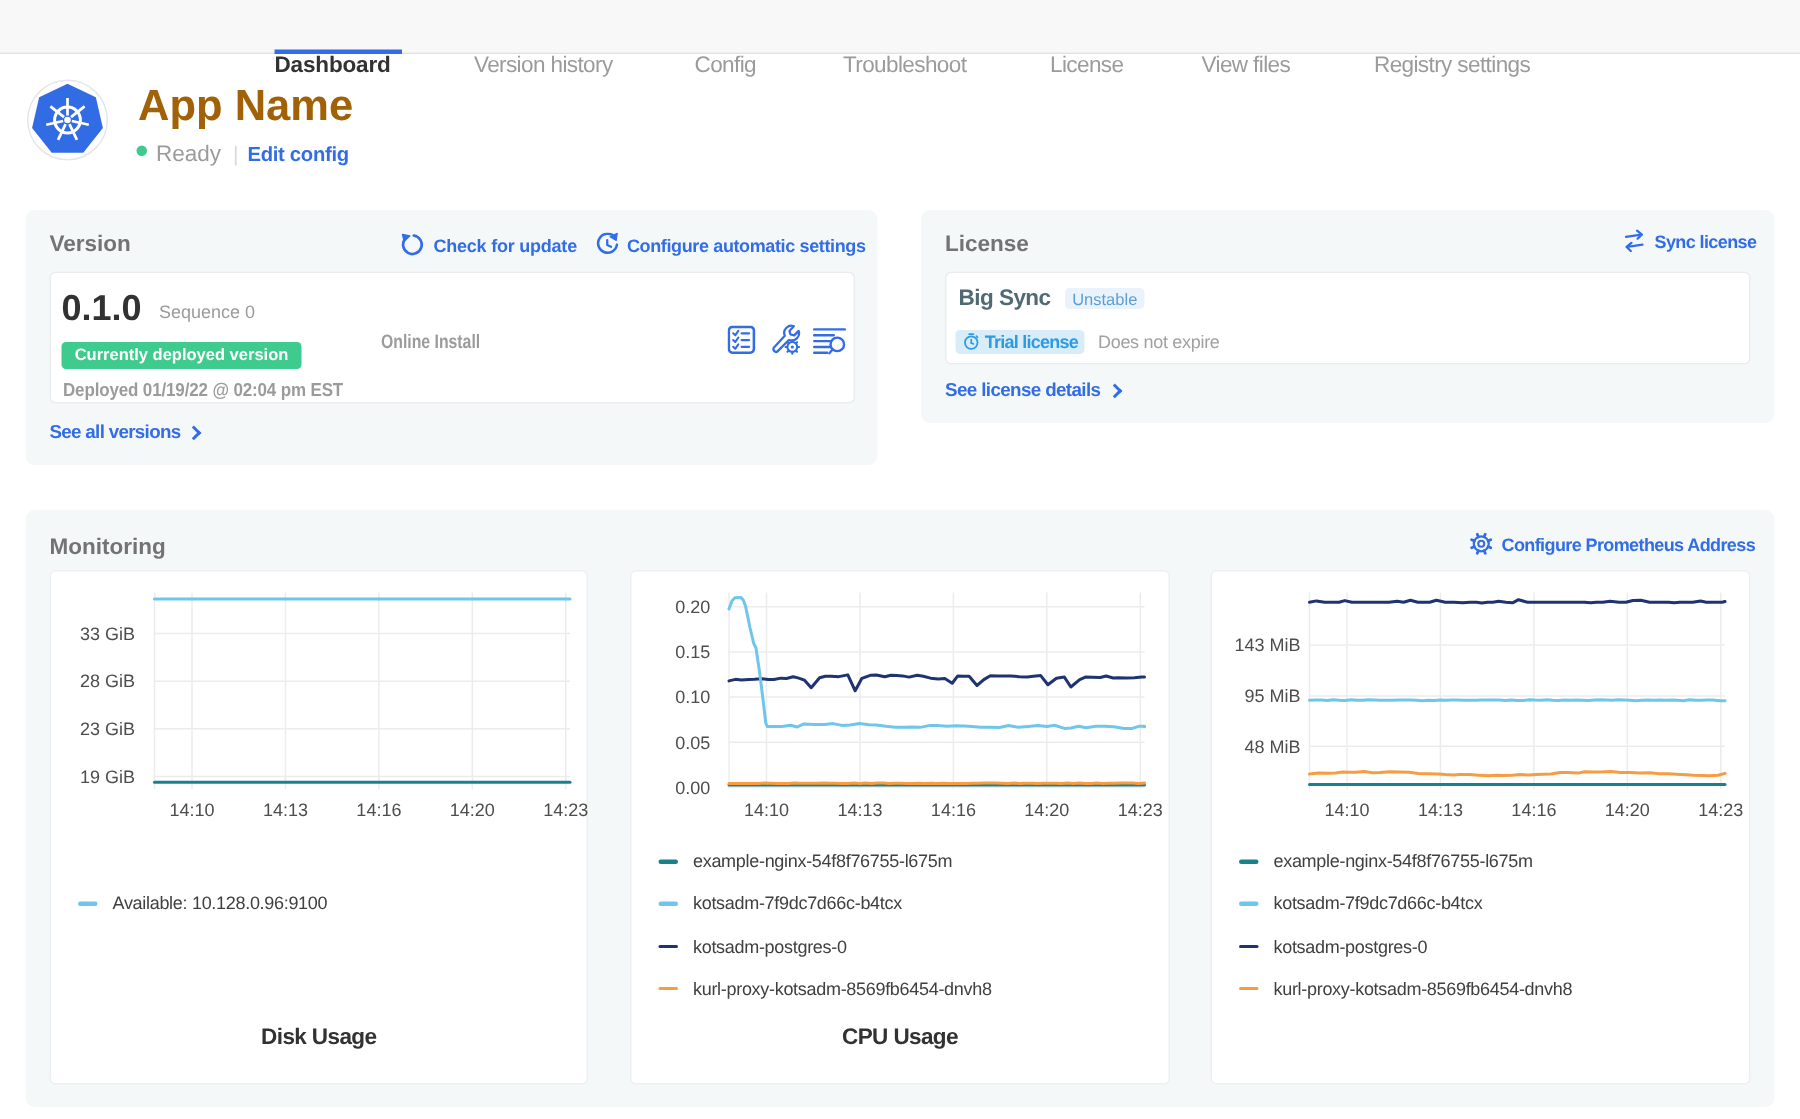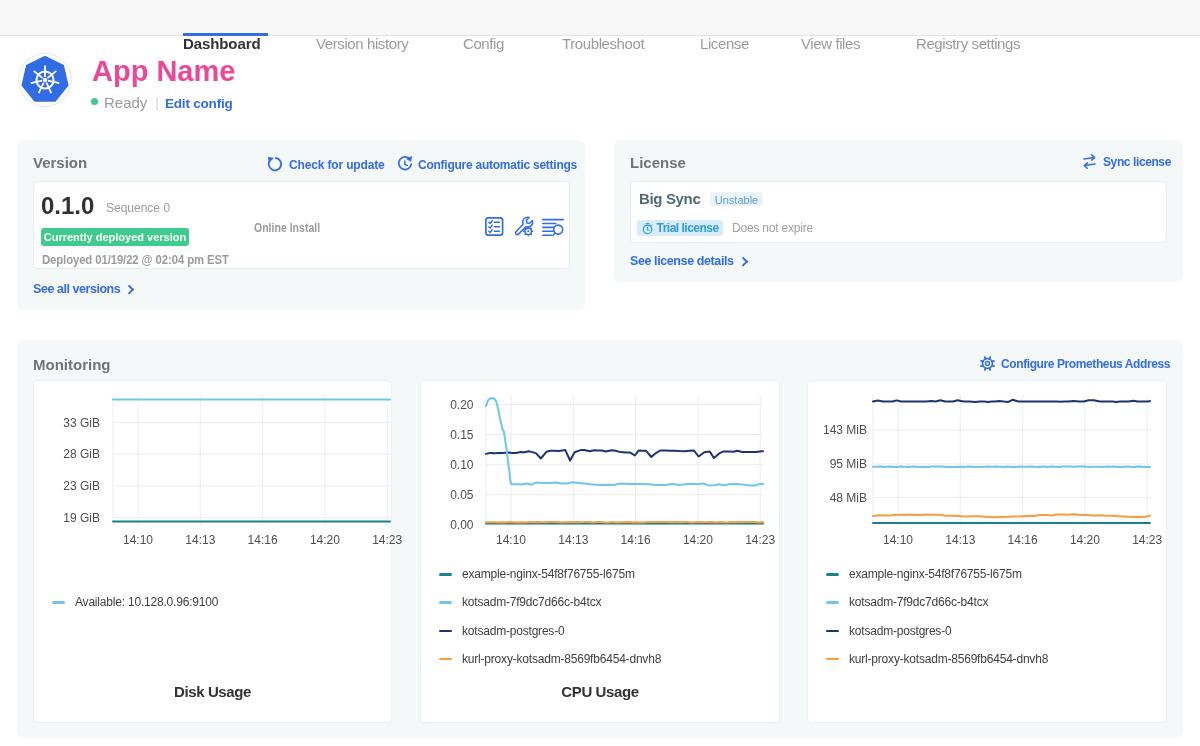--- a/index.html
+++ b/index.html
@@ -40,38 +40,38 @@
 <circle cx="26" cy="26" r="2.2" fill="#fff"></circle>
 <line x1="26.0" y1="23.0" x2="26.0" y2="11.4" stroke="#fff" stroke-width="1.8"></line>
       <line x1="28.3" y1="24.1" x2="37.4" y2="16.9" stroke="#fff" stroke-width="1.8"></line>
       <line x1="28.9" y1="26.7" x2="40.2" y2="29.2" stroke="#fff" stroke-width="1.8"></line>
       <line x1="27.3" y1="28.7" x2="32.3" y2="39.2" stroke="#fff" stroke-width="1.8"></line>
       <line x1="24.7" y1="28.7" x2="19.7" y2="39.2" stroke="#fff" stroke-width="1.8"></line>
       <line x1="23.1" y1="26.7" x2="11.8" y2="29.2" stroke="#fff" stroke-width="1.8"></line>
       <line x1="23.7" y1="24.1" x2="14.6" y2="16.9" stroke="#fff" stroke-width="1.8"></line>
 </svg>
 </div>
-<div class="abs" id="appname" style="left:92px; top:57px; line-height:29px; font-size:29px; font-weight:bold; color:#ec4899;">App Name</div>
+<div class="abs" id="appname" style="left:92px; top:57px; line-height:29px; font-size:29px; font-weight:bold; color:#a16207;">App Name</div>
 <div class="abs" style="left:91px; top:94px; height:16px; white-space:nowrap; font-size:0;"><span style="display:inline-block;width:7px;height:7px;border-radius:50%;background:#3fcb8d;vertical-align:3px;"></span><span style="font-size:15px;color:#9b9b9b;margin-left:6px;" id="ready">Ready</span><span style="color:#d8d8d8;font-size:14px;margin:0 6px 0 8px;">|</span><span class="link" id="editcfg" style="font-size:13.5px;">Edit config</span></div>
 
 <div class="card" style="left:17px; top:140px; width:568px; height:170px;">
   <div class="abs h1" style="left:16px; top:14px;" id="hver">Version</div>
   <div class="abs" style="left:249px; top:15px; white-space:nowrap;"><svg width="16" height="16" viewBox="0 0 16 16" style="vertical-align:-3px;">
 <path d="M4.05 4.3 A6.2 6.2 0 1 0 9.9 2.0" fill="none" stroke="#326de6" stroke-width="1.8" stroke-linecap="round"></path>
 <path d="M2.3 1.3 L7.3 2.2 L3.3 6.0 Z" fill="#326de6" stroke="#326de6" stroke-width="0.8" stroke-linejoin="round"></path>
 </svg><span class="link" id="cfu" style="margin-left:7px; font-size:12px; letter-spacing:-0.15px;">Check for update</span></div>
   <div class="abs" style="left:380px; top:15px; white-space:nowrap;"><svg width="16" height="16" viewBox="0 0 17 17" style="vertical-align:-3px;">
 <path d="M13.9 3.6 A6.7 6.7 0 1 0 15.2 8.6" fill="none" stroke="#326de6" stroke-width="1.8" stroke-linecap="round"></path>
 <path d="M15.4 0.6 L14.7 5.6 L10.3 3.1 Z" fill="#326de6" stroke="#326de6" stroke-width="0.8" stroke-linejoin="round"></path>
 <path d="M8.3 5.4 L8.3 8.9 L11.0 10.1" fill="none" stroke="#326de6" stroke-width="1.6" stroke-linecap="round" stroke-linejoin="round"></path>
 </svg><span class="link" id="cau" style="margin-left:5px; font-size:12px; letter-spacing:-0.25px;">Configure automatic settings</span></div>
   <div class="whitebox" style="left:16px; top:41px; width:537px; height:88px;">
     <div class="abs" id="ver010" style="left:7px; top:11.5px; line-height:24px; font-size:24px; font-weight:bold; color:#323232;">0.1.0</div>
     <div class="abs" id="seq0" style="left:72px; top:19px; font-size:12px; color:#9b9b9b;">Sequence 0</div>
-    <div class="abs" id="pillg" style="left:7px; top:45.5px; width:148px; height:18px; background:#3fcb8d; border-radius:3px; color:#fff; text-align:center; font-size:11px; font-weight:bold; line-height:18px; white-space:nowrap;">Currently deployed version</div>
+    <div class="abs" id="pillg" style="left:7px; top:45.5px; width:160px; height:18px; background:#3fcb8d; border-radius:3px; color:#fff; text-align:center; font-size:11px; font-weight:bold; line-height:18px; white-space:nowrap;">Currently deployed version</div>
     <div class="abs" id="deployed" style="left:7.5px; top:70.5px; font-size:12.5px; font-weight:bold; color:#9b9b9b; letter-spacing:-0.1px; transform:scaleX(0.905); transform-origin:left;">Deployed 01/19/22 @ 02:04 pm EST</div>
     <div class="abs" id="oninst" style="left:220px; top:38px; font-size:13px; font-weight:bold; color:#9b9b9b; transform:scaleX(0.81); transform-origin:left;">Online Install</div>
     <div class="abs" style="left:451px; top:34.5px;"><svg width="19" height="19" viewBox="0 0 19 19">
           <rect x="0.9" y="0.9" width="16.7" height="17.2" rx="2.4" fill="none" stroke="#326de6" stroke-width="1.7"></rect>
           <path d="M3.8 5.2 L5.2 6.5 L7.2 3.6000000000000005" fill="none" stroke="#326de6" stroke-width="1.4" stroke-linecap="round" stroke-linejoin="round"></path>
           <line x1="9.4" y1="5.2" x2="14.4" y2="5.2" stroke="#326de6" stroke-width="1.5" stroke-linecap="round"></line>
           <path d="M3.8 9.700000000000001 L5.2 11.0 L7.2 8.1" fill="none" stroke="#326de6" stroke-width="1.4" stroke-linecap="round" stroke-linejoin="round"></path>
           <line x1="9.4" y1="9.700000000000001" x2="14.4" y2="9.700000000000001" stroke="#326de6" stroke-width="1.5" stroke-linecap="round"></line>
           <path d="M3.8 14.200000000000001 L5.2 15.5 L7.2 12.6" fill="none" stroke="#326de6" stroke-width="1.4" stroke-linecap="round" stroke-linejoin="round"></path>
           <line x1="9.4" y1="14.200000000000001" x2="14.4" y2="14.200000000000001" stroke="#326de6" stroke-width="1.5" stroke-linecap="round"></line>
@@ -140,21 +140,21 @@
         <line x1="9.41" y1="12.12" x2="10.14" y2="13.87" stroke="#326de6" stroke-width="1.9" stroke-linecap="round"></line>
         <line x1="5.59" y1="12.12" x2="4.86" y2="13.87" stroke="#326de6" stroke-width="1.9" stroke-linecap="round"></line>
         <line x1="2.88" y1="9.41" x2="1.13" y2="10.14" stroke="#326de6" stroke-width="1.9" stroke-linecap="round"></line>
         <line x1="2.88" y1="5.59" x2="1.13" y2="4.86" stroke="#326de6" stroke-width="1.9" stroke-linecap="round"></line>
         <line x1="5.59" y1="2.88" x2="4.86" y2="1.13" stroke="#326de6" stroke-width="1.9" stroke-linecap="round"></line>
         <line x1="9.41" y1="2.88" x2="10.14" y2="1.13" stroke="#326de6" stroke-width="1.9" stroke-linecap="round"></line>
         <line x1="12.12" y1="5.59" x2="13.87" y2="4.86" stroke="#326de6" stroke-width="1.9" stroke-linecap="round"></line>
 </svg><span class="link" id="cpa" style="margin-left:6px; font-size:12px; letter-spacing:-0.4px;">Configure Prometheus Address</span></div>
 
   <div class="whitebox" style="left:16px; top:40px; width:359px; height:343px; border-color:#edf0f2;">
-    <div class="abs" style="left:14px; top:0;"><svg width="359" height="168" viewBox="0 0 359 168" font-family="Liberation Sans, sans-serif">
+    <div class="abs" style="left:4px; top:0;"><svg width="359" height="168" viewBox="0 0 359 168" font-family="Liberation Sans, sans-serif">
 <line x1="65.0" y1="14" x2="65.0" y2="145" stroke="#ececec" stroke-width="1"></line>
           <line x1="90.0" y1="14" x2="90.0" y2="145" stroke="#ececec" stroke-width="1"></line>
           <line x1="152.3" y1="14" x2="152.3" y2="145" stroke="#ececec" stroke-width="1"></line>
           <line x1="214.6" y1="14" x2="214.6" y2="145" stroke="#ececec" stroke-width="1"></line>
           <line x1="276.9" y1="14" x2="276.9" y2="145" stroke="#ececec" stroke-width="1"></line>
           <line x1="339.2" y1="14" x2="339.2" y2="145" stroke="#ececec" stroke-width="1"></line>
           <line x1="65.0" y1="41.3" x2="342.0" y2="41.3" stroke="#ececec" stroke-width="1"></line>
           <line x1="65.0" y1="73.1" x2="342.0" y2="73.1" stroke="#ececec" stroke-width="1"></line>
           <line x1="65.0" y1="104.9" x2="342.0" y2="104.9" stroke="#ececec" stroke-width="1"></line>
           <line x1="65.0" y1="136.7" x2="342.0" y2="136.7" stroke="#ececec" stroke-width="1"></line>

